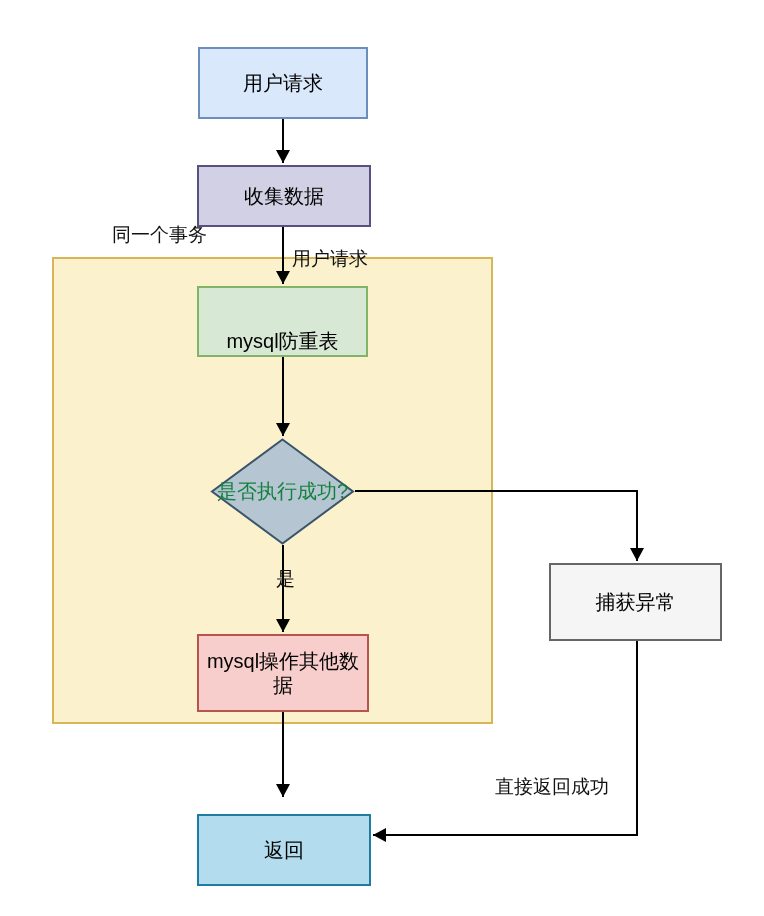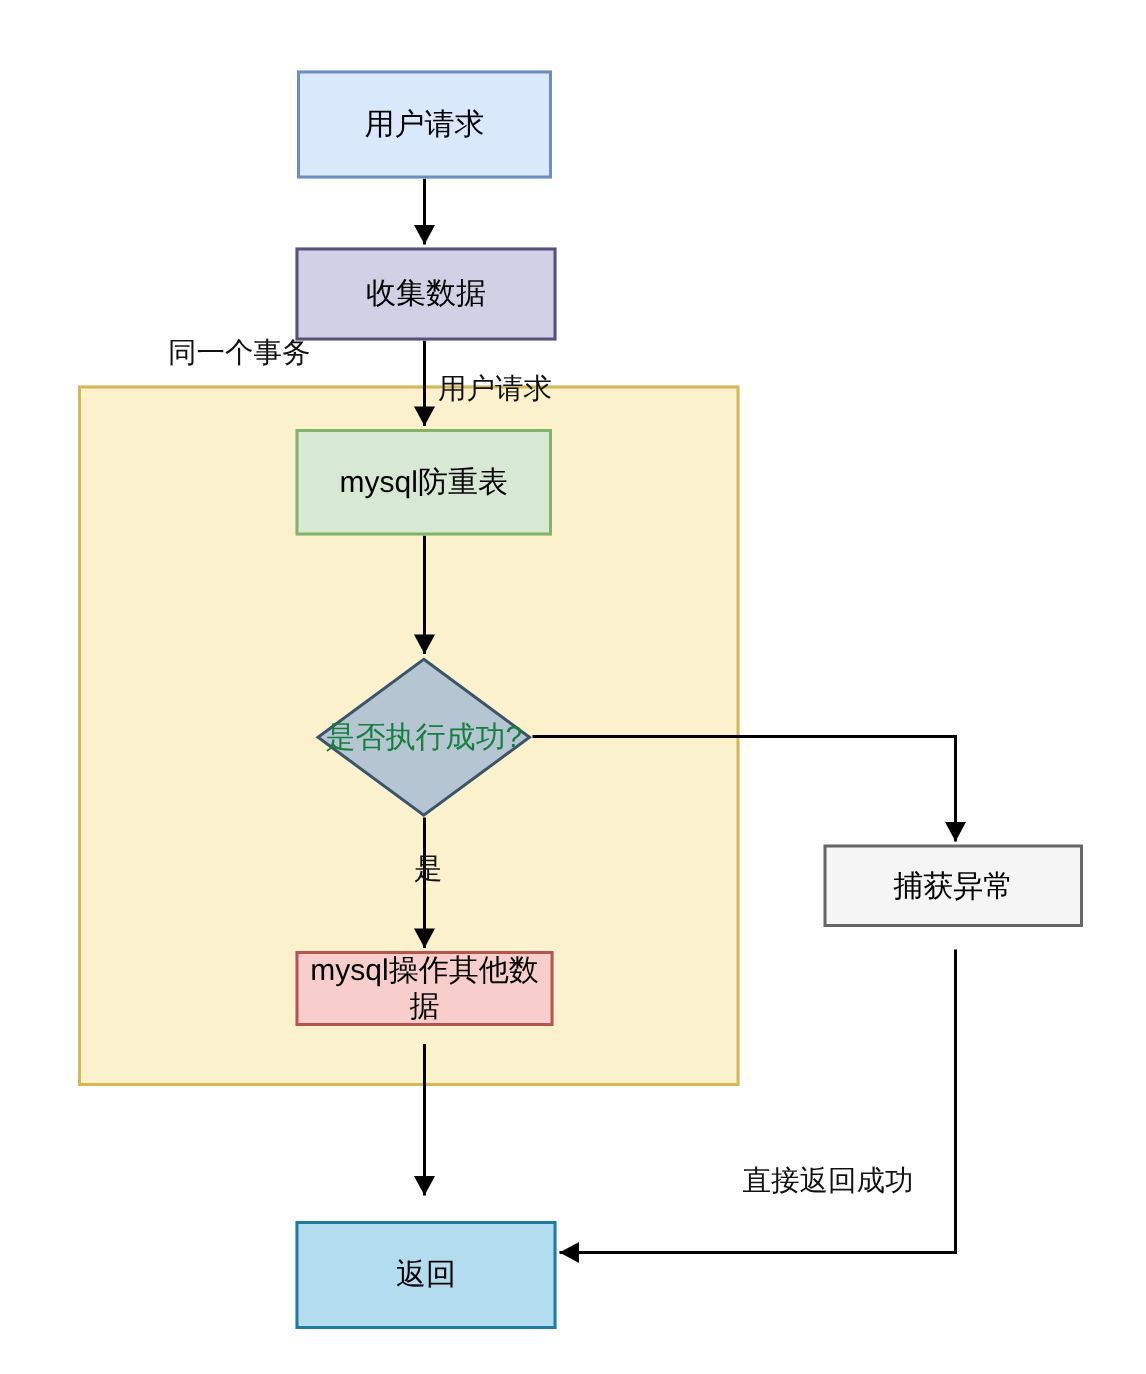--- a/index.html
+++ b/index.html
@@ -7,22 +7,22 @@
   .canvas{position:relative;width:764px;height:916px;background:#ffffff;overflow:hidden;}
   .canvas *{box-sizing:border-box;}
   .group-rect{position:absolute;left:52px;top:257px;width:441px;height:467px;border:2px solid;z-index:1;}
   .edges{position:absolute;left:0;top:0;width:764px;height:916px;z-index:2;}
   .edges path{fill:none;stroke-width:2px;}
   .node{position:absolute;border:2px solid;display:flex;align-items:center;justify-content:center;
         text-align:center;font-size:20px;color:#000000;z-index:3;line-height:1.2;padding:2px 6px;}
   .node-user-request{left:198px;top:47px;width:170px;height:72px;}
   .node-collect-data{left:197px;top:165px;width:174px;height:62px;}
   .node-dedupe-table{left:197px;top:286px;width:171px;height:71px;}
-  .node-other-data{left:197px;top:634px;width:172px;height:50px;word-break:break-all;}
-  .node-catch-exception{left:549px;top:563px;width:173px;height:55px;justify-content:center;}
+  .node-other-data{left:197px;top:634px;width:172px;height:78px;word-break:break-all;}
+  .node-catch-exception{left:549px;top:563px;width:173px;height:78px;justify-content:center;}
   .node-return{left:197px;top:799px;width:174px;height:72px;margin-top:15px;}
   .decision-wrap{position:absolute;left:210px;top:438px;width:145px;height:107px;z-index:3;}
   .decision-wrap svg{position:absolute;left:0;top:0;}
   .decision-label{position:absolute;inset:0;display:flex;align-items:center;justify-content:center;
         font-size:20px;color:#15803d;white-space:nowrap;}
   .edge-label{position:absolute;font-size:19px;color:#111;z-index:4;white-space:nowrap;}
   .label-group{left:68px;top:222px;margin-left:44px;}
   .label-insert{left:292px;top:246px;}
   .label-yes{left:276px;top:566px;}
   .label-conflict{left:496px;top:444px;}
@@ -51,21 +51,21 @@
   </svg>
 
   <div class="node node-user-request" style="background: rgb(218, 232, 252); border-color: rgb(108, 142, 191);">
     <span>用户请求</span>
   </div>
 
   <div class="node node-collect-data" style="background: rgb(210, 208, 228); border-color: rgb(86, 81, 126);">
     <span>收集数据</span>
   </div>
 
-  <div class="node node-dedupe-table" style="background: rgb(215, 232, 212); border-color: rgb(130, 179, 102);">
+  <div class="node node-dedupe-table" style="background: rgb(215, 232, 212); border-color: rgb(130, 179, 102); align-items: flex-end;">
     <span>mysql防重表</span>
   </div>
 
   <div class="decision-wrap">
     <svg width="145" height="107">
       <polygon points="72.5,1.5 143,53.5 72.5,105.5 2,53.5" stroke-width="2" style="fill: rgb(181, 198, 210); stroke: rgb(58, 85, 105);"></polygon>
     </svg>
     <div class="decision-label">是否执行成功?</div>
   </div>
 

